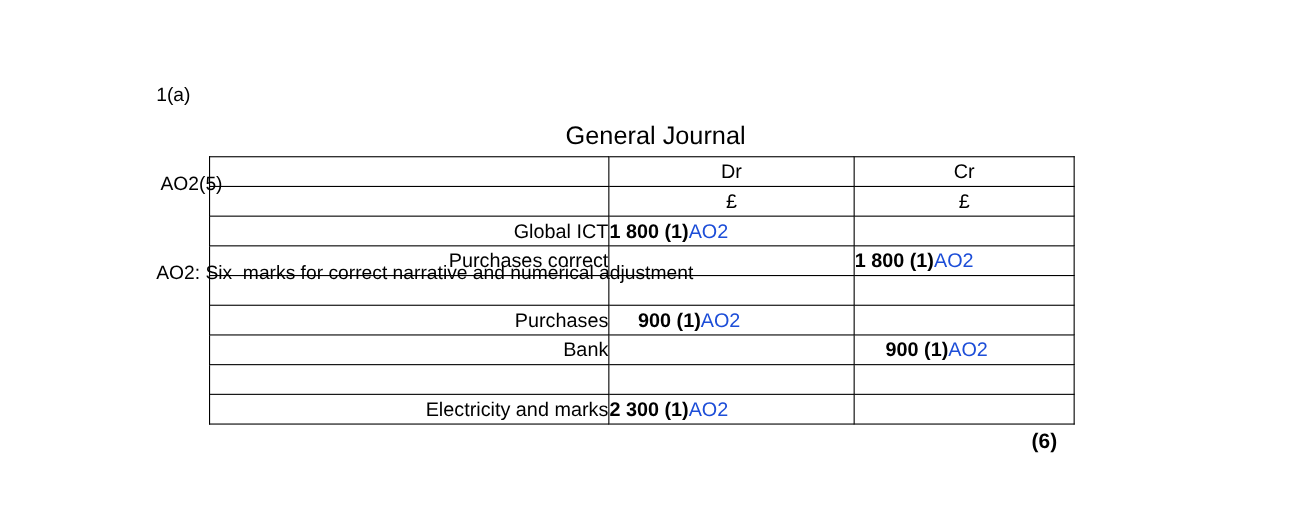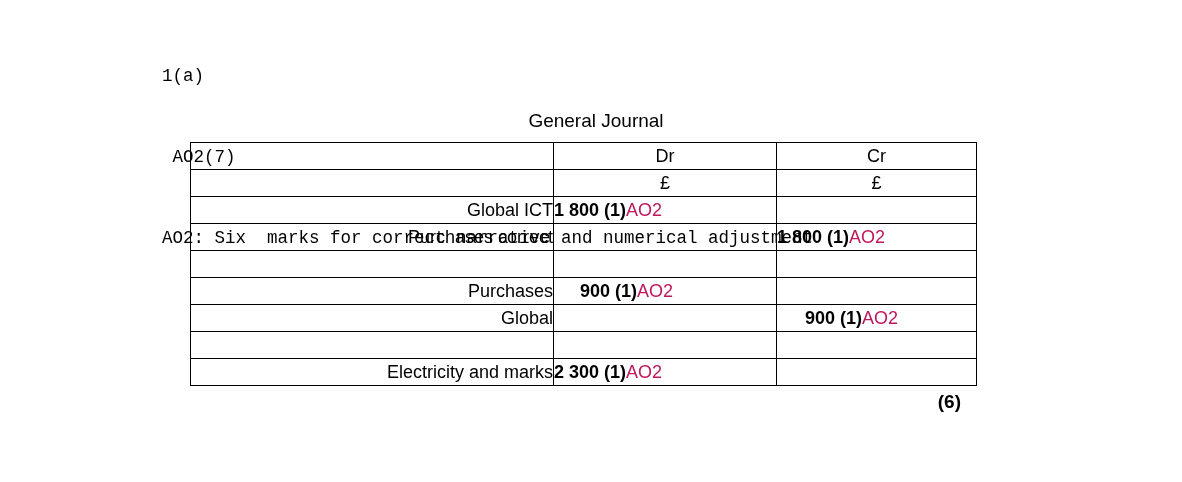--- a/index.html
+++ b/index.html
@@ -2,55 +2,55 @@
 <html><head>
 <meta charset="utf-8">
 <style>
   * { margin:0; padding:0; box-sizing:border-box; }
   html, body { background:#ffffff; }
   body {
     width:1182px; height:482px; position:relative; overflow:hidden;
     font-family:"Liberation Sans", sans-serif; color:#000;
   }
   .top-block {
-    position:absolute; left:142px; top:9px;
-    font-family:Liberation Mono, monospace;
-    font-size:17.5px; line-height:27px; white-space:pre;margin-left:20px;
+    position:absolute; left:142px; top:19px;
+    font-family:Liberation Sans, sans-serif;
+    font-size:17.5px; line-height:27px; white-space:pre;
   }
   .journal-wrap { position:absolute; left:190px; top:110px; width:786px; }
   .journal-title {
-    font-size:19px; text-align:center; position:relative; left:13px; height:25px;
+    font-size:23px; text-align:center; position:relative; left:13px; height:25px;
   }
   table.journal {
     border-collapse:collapse; table-layout:fixed; width:786px; margin-top:7px;
   }
   table.journal td {
     border:1.6px solid #000; height:27px; font-size:18px;
     padding:0; vertical-align:middle; white-space:nowrap; overflow:hidden;
   }
   td.acct   { padding-left:11px;text-align:right; }
   td.amt    { padding-left:8px; }
   td.amt.indent    { padding-left:26px; }
   td.amt-cr { padding-left:10px; }
   td.amt-cr.indent { padding-left:28px; }
   td.ctr    { text-align:center; }
   .num  { margin-right:5px;font-weight:bold; }
   .mark { font-weight:bold; }
-  .ao   { color:#be185d; }
+  .ao   { color:#1d4ed8; }
   .total-marks {
     text-align:right; padding-right:15px; margin-top:5px;
     font-weight:bold; font-size:19px;
   }
 </style>
 </head>
 <body>
 
 <div class="top-block">
   <div>1(a)</div>
-  <div> AO2(7)</div>
+  <div> AO2(5)</div>
   <div>AO2: Six  marks for correct narrative and numerical adjustment</div>
 </div>
 
 <div class="journal-wrap">
   <div class="journal-title">General Journal</div>
 
   <table class="journal">
     <colgroup>
       <col style="width:363px">
         <col style="width:223px">
@@ -88,21 +88,21 @@
       <td class="amt-cr"></td>
     </tr>
 
     <tr>
       <td class="acct">Purchases</td>
       <td class="amt indent"><span class="num">900</span><span class="mark">(1)</span><span class="ao">AO2</span></td>
       <td class="amt-cr"></td>
     </tr>
 
     <tr>
-      <td class="acct">Global</td>
+      <td class="acct">Bank</td>
       <td class="amt"></td>
       <td class="amt-cr indent"><span class="num">900</span><span class="mark">(1)</span><span class="ao">AO2</span></td>
     </tr>
 
     <tr>
       <td class="acct"></td>
       <td class="amt"></td>
       <td class="amt-cr"></td>
     </tr>
 

